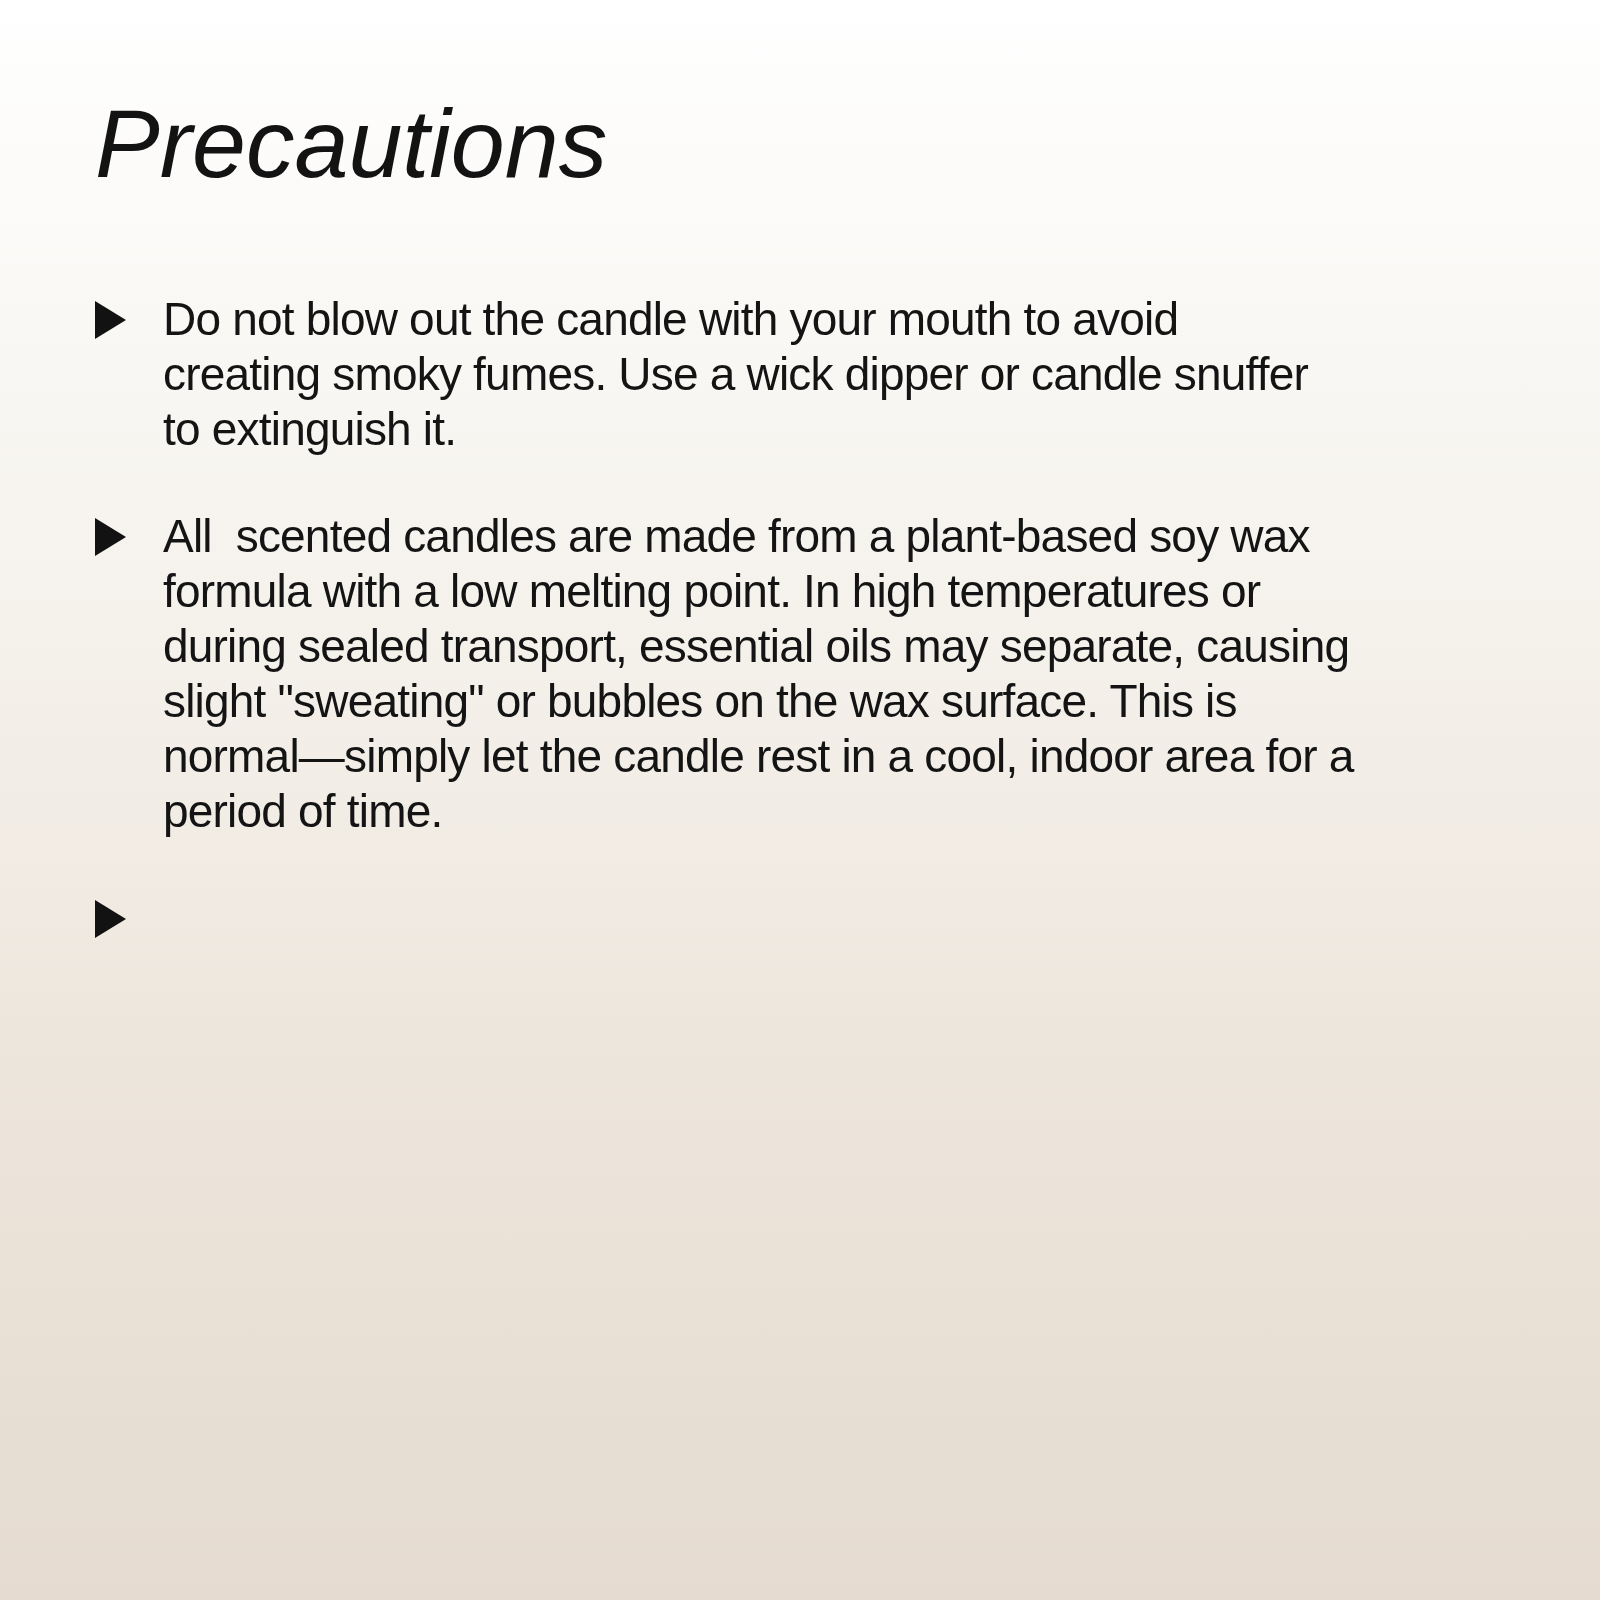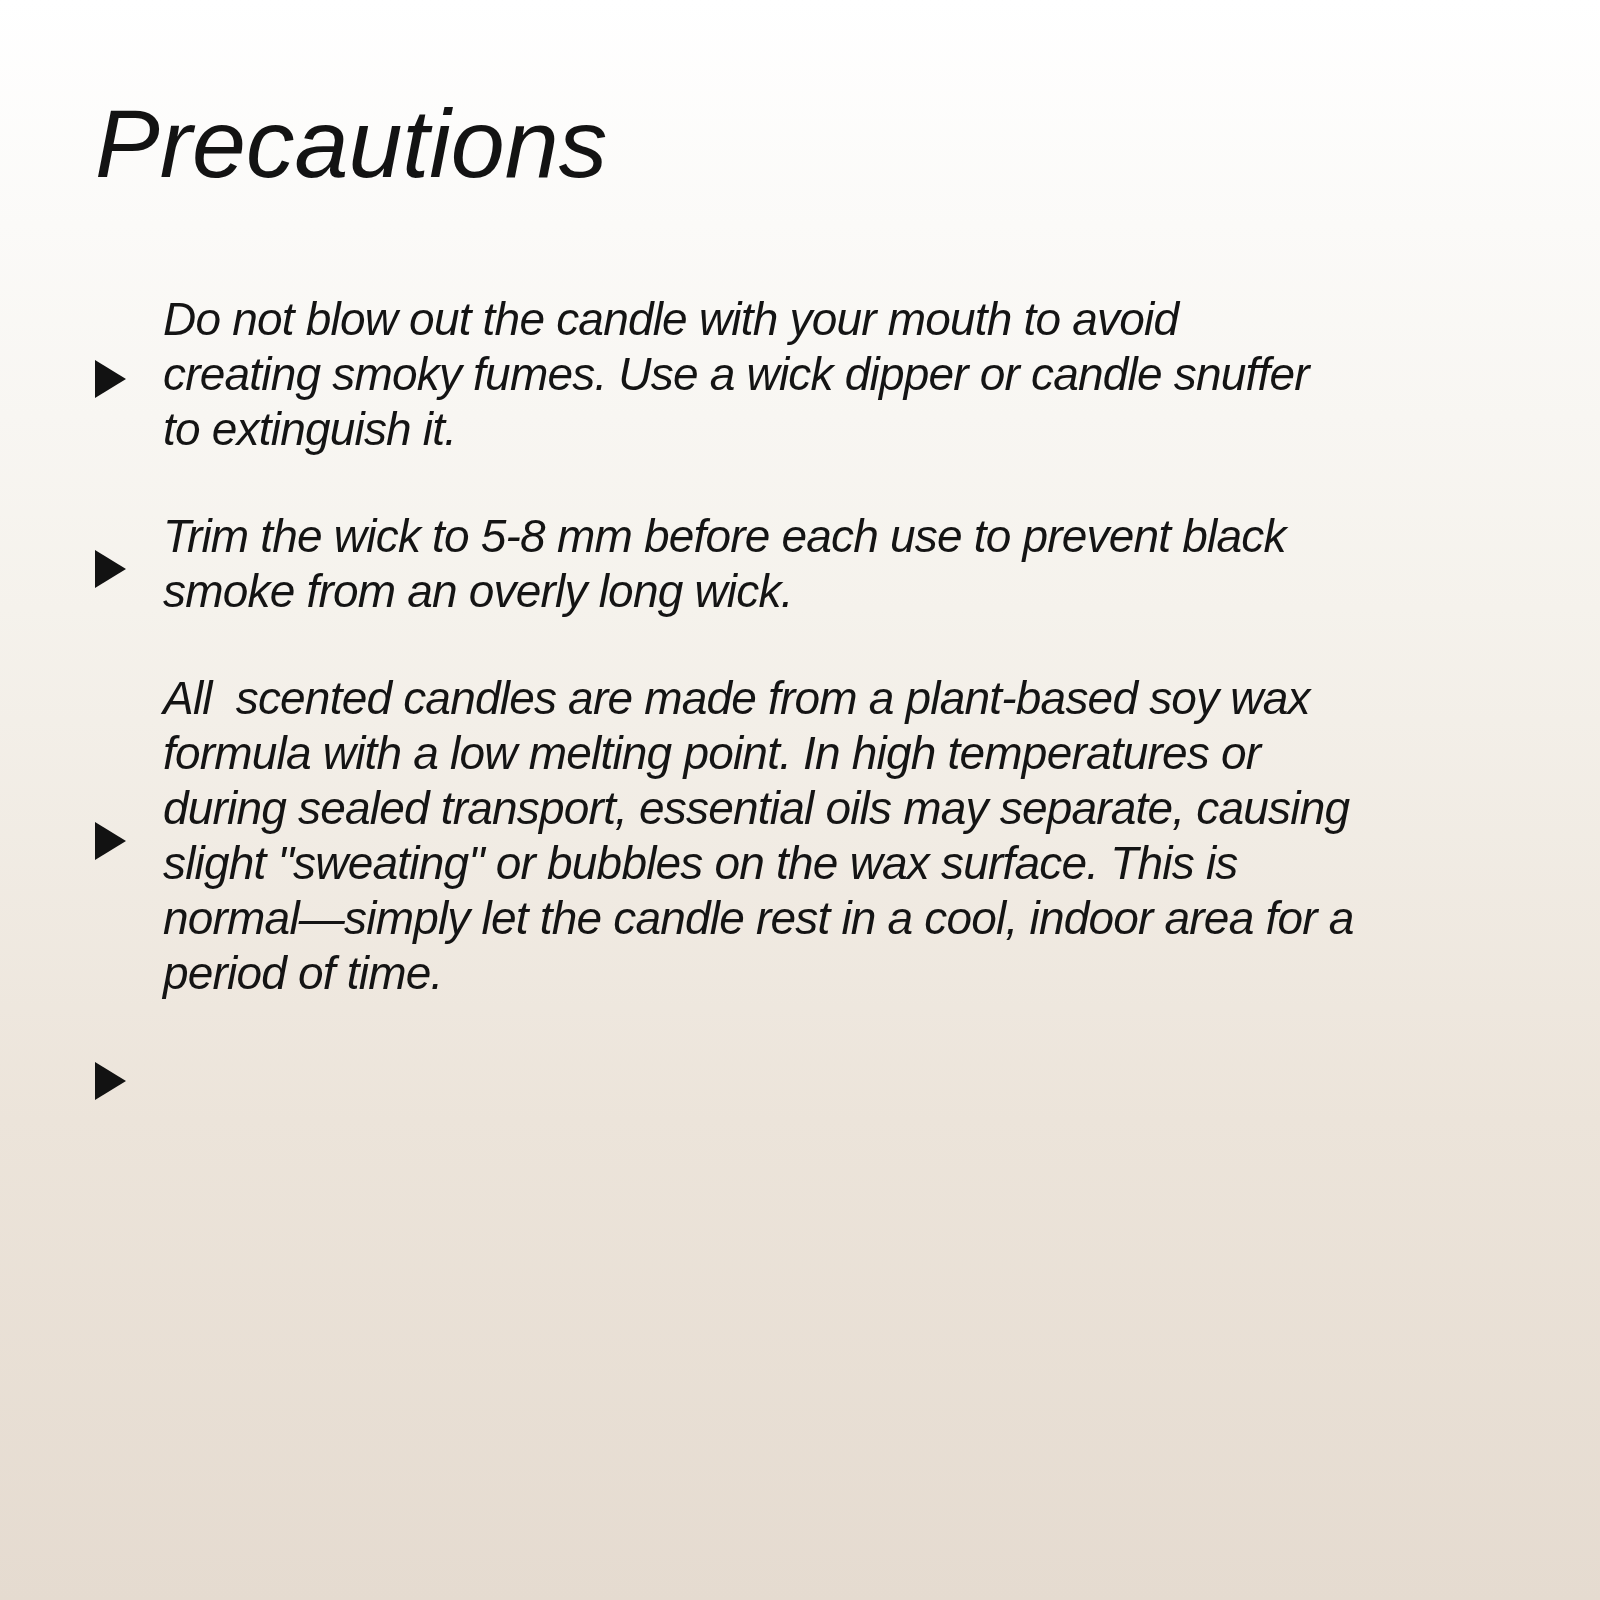--- a/index.html
+++ b/index.html
@@ -31,23 +31,22 @@
     color: #131313;
     letter-spacing: 0px;
   }
   .bullet-list {
     list-style: none;
     margin: 90px 0 0 0;
     padding: 0;
   }
   .bullet-item {
     display: flex;
-    align-items: center;
+    align-items: flex-start;
     margin: 0 0 52px 0;
-    font-style: italic;
   }
   .marker {
     flex: 0 0 auto;
     width: 0;
     height: 0;
     margin-top: 9px;
     border-top: 19px solid transparent;
     border-bottom: 19px solid transparent;
     border-left: 31px solid #121212;
   }
@@ -70,25 +69,20 @@
 
   <ul class="bullet-list">
     <li class="bullet-item">
       <span class="marker"></span>
       <span class="bullet-text">Do not blow out the candle with your mouth to avoid
 creating smoky fumes. Use a wick dipper or candle snuffer
 to extinguish it.</span>
     </li>
     <li class="bullet-item">
       <span class="marker"></span>
-      <span class="bullet-text">Trim the wick to 5-8 mm before each use to prevent black
-smoke from an overly long wick.</span>
-    </li>
-    <li class="bullet-item">
-      <span class="marker"></span>
       <span class="bullet-text">All  scented candles are made from a plant-based soy wax
 formula with a low melting point. In high temperatures or
 during sealed transport, essential oils may separate, causing
 slight "sweating" or bubbles on the wax surface. This is
 normal—simply let the candle rest in a cool, indoor area for a
 period of time.</span>
     </li>
     <li class="bullet-item">
       <span class="marker"></span>
     </li>

